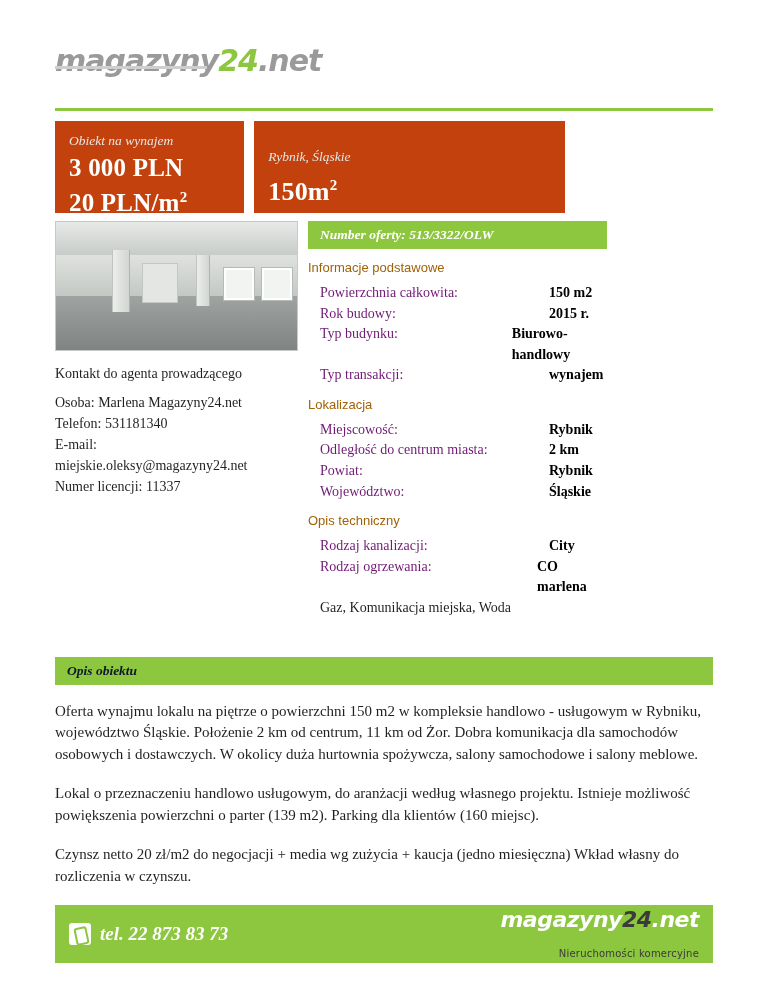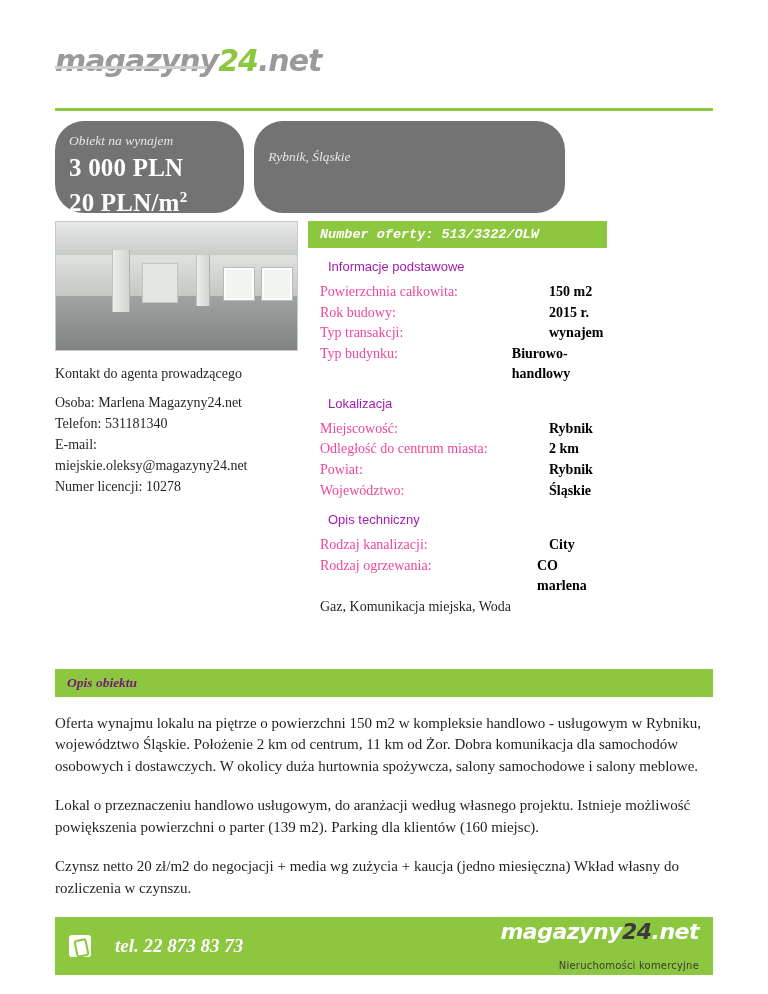--- a/index.html
+++ b/index.html
@@ -58,24 +58,23 @@
     width: 658px;
   }
 
   
   .top-boxes {
     margin-top: 10px;
     display: flex;
     gap: 10px;
   }
   .box-dark {
-    background: #737373;
+    background: #c2410c;
     color: #ffffff;
     box-sizing: border-box;
-    border-radius: 29px;
   }
   .box-left {
     width: 243px;
     height: 92px;
     padding: 12px 14px 0 14px;
   }
   .box-right {
     width: 405px;
     height: 92px;
     padding: 28px 14px 0 14px;
@@ -178,53 +177,52 @@
     width: 405px;
   }
   .green-bar {
     background: #8dc63f;
     color: #ffffff;
     font-weight: bold;
     font-style: italic;
     font-size: 13.5px;
     padding: 6px 12px;
     box-sizing: border-box;
-    font-family: Liberation Mono, monospace;
   }
   .group-title {
     font-family: "Liberation Sans", sans-serif;
     font-size: 13px;
-    color: #a21caf;
-    margin: 11px 0 8px 20px;
+    color: #a16207;
+    margin: 11px 0 8px 0;
   }
   .rows {
     margin-left: 12px;
   }
   .row {
     display: flex;
     font-size: 14px;
     line-height: 1.47;
   }
   .row .label {
     width: 229px;
-    color: #ec4899;
+    color: #701a75;
   }
   .row .value {
     font-weight: bold;
     color: #000000;
   }
   .row.single {
     display: block;
   }
 
   
   .desc-bar {
-    margin-top: 51px;
+    margin-top: 38px;
     background: #8dc63f;
-    color: #701a75;
+    color: #0f172a;
     font-weight: bold;
     font-style: italic;
     font-size: 13.5px;
     padding: 6px 12px;
     box-sizing: border-box;
     width: 658px;
   }
   .desc {
     font-size: 15px;
     line-height: 1.46;
@@ -243,21 +241,21 @@
     background: #8dc63f;
     display: flex;
     align-items: center;
     justify-content: space-between;
     padding: 0 14px;
     box-sizing: border-box;
   }
   .phone {
     display: flex;
     align-items: center;
-    gap: 24px;
+    gap: 9px;
     color: #ffffff;
     font-style: italic;
     font-weight: bold;
     font-size: 19px;
   }
   .phone-icon {
     width: 22px;
     height: 22px;
     background: #ffffff;
     border-radius: 3px;
@@ -307,20 +305,21 @@
   <div class="green-rule"></div>
 
   <div class="top-boxes">
     <div class="box-dark box-left">
       <div class="box-sub">Obiekt na wynajem</div>
       <div class="price-line">3 000 PLN</div>
       <div class="price-line"><span>20 PLN/m</span><sup>2</sup></div>
     </div>
     <div class="box-dark box-right">
       <div class="box-sub">Rybnik, Śląskie</div>
+      <div class="area-line"><span>150m</span><sup>2</sup></div>
     </div>
   </div>
 
   <div class="mid">
 
     <div class="col-left">
       <div class="photo">
         <div class="ceiling"></div>
         <div class="wall"></div>
         <div class="floor"></div>
@@ -330,45 +329,45 @@
         <div class="window w1"></div>
         <div class="window w2"></div>
       </div>
 
       <div class="contact-head">Kontakt do agenta prowadzącego</div>
       <div class="contact-list">
         <div>Osoba: Marlena Magazyny24.net</div>
         <div>Telefon: 531181340</div>
         <div>E-mail:</div>
         <div>miejskie.oleksy@magazyny24.net</div>
-        <div>Numer licencji: 10278</div>
+        <div>Numer licencji: 11337</div>
       </div>
     </div>
 
     <div class="col-right">
       <div class="green-bar">Number oferty: 513/3322/OLW</div>
 
       <div>
         <div class="group-title">Informacje podstawowe</div>
         <div class="rows">
           <div class="row">
             <div class="label">Powierzchnia całkowita:</div>
             <div class="value">150 m2</div>
           </div>
           <div class="row">
             <div class="label">Rok budowy:</div>
             <div class="value">2015 r.</div>
           </div>
           <div class="row">
+            <div class="label">Typ budynku:</div>
+            <div class="value">Biurowo-handlowy</div>
+          </div>
+          <div class="row">
             <div class="label">Typ transakcji:</div>
             <div class="value">wynajem</div>
-          </div>
-          <div class="row">
-            <div class="label">Typ budynku:</div>
-            <div class="value">Biurowo-handlowy</div>
           </div>
         </div>
       </div>
 
       <div>
         <div class="group-title">Lokalizacja</div>
         <div class="rows">
           <div class="row">
             <div class="label">Miejscowość:</div>
             <div class="value">Rybnik</div>

